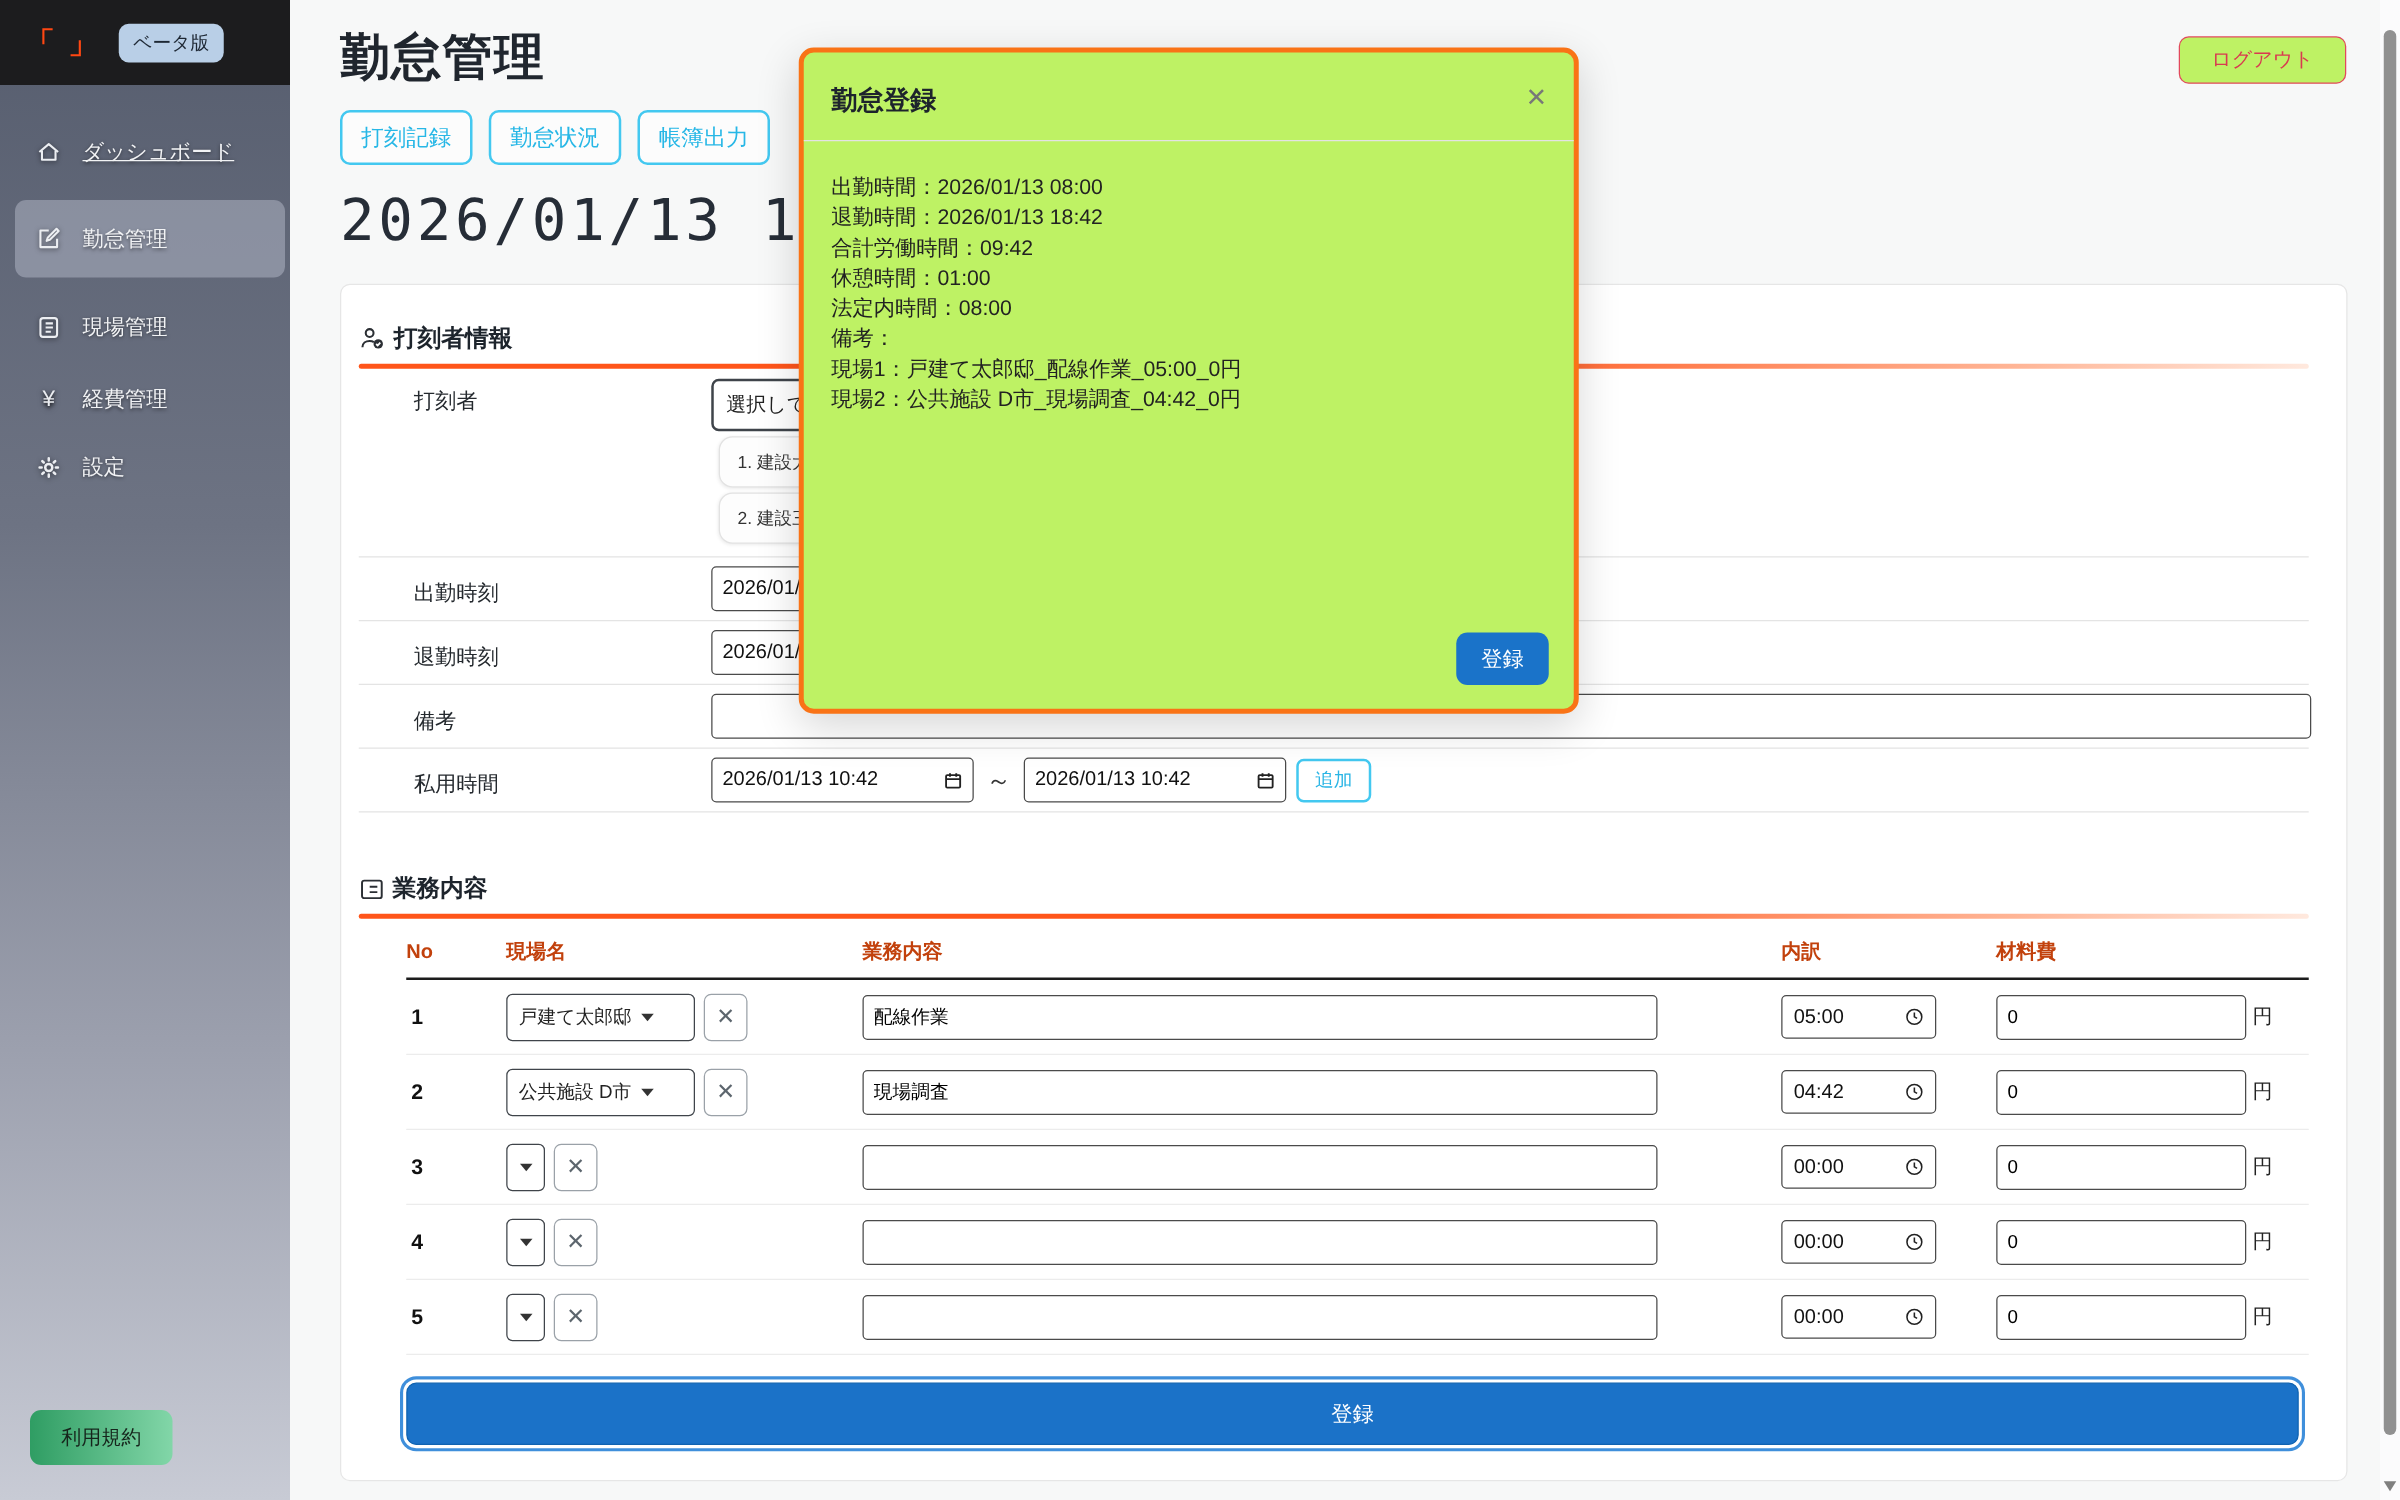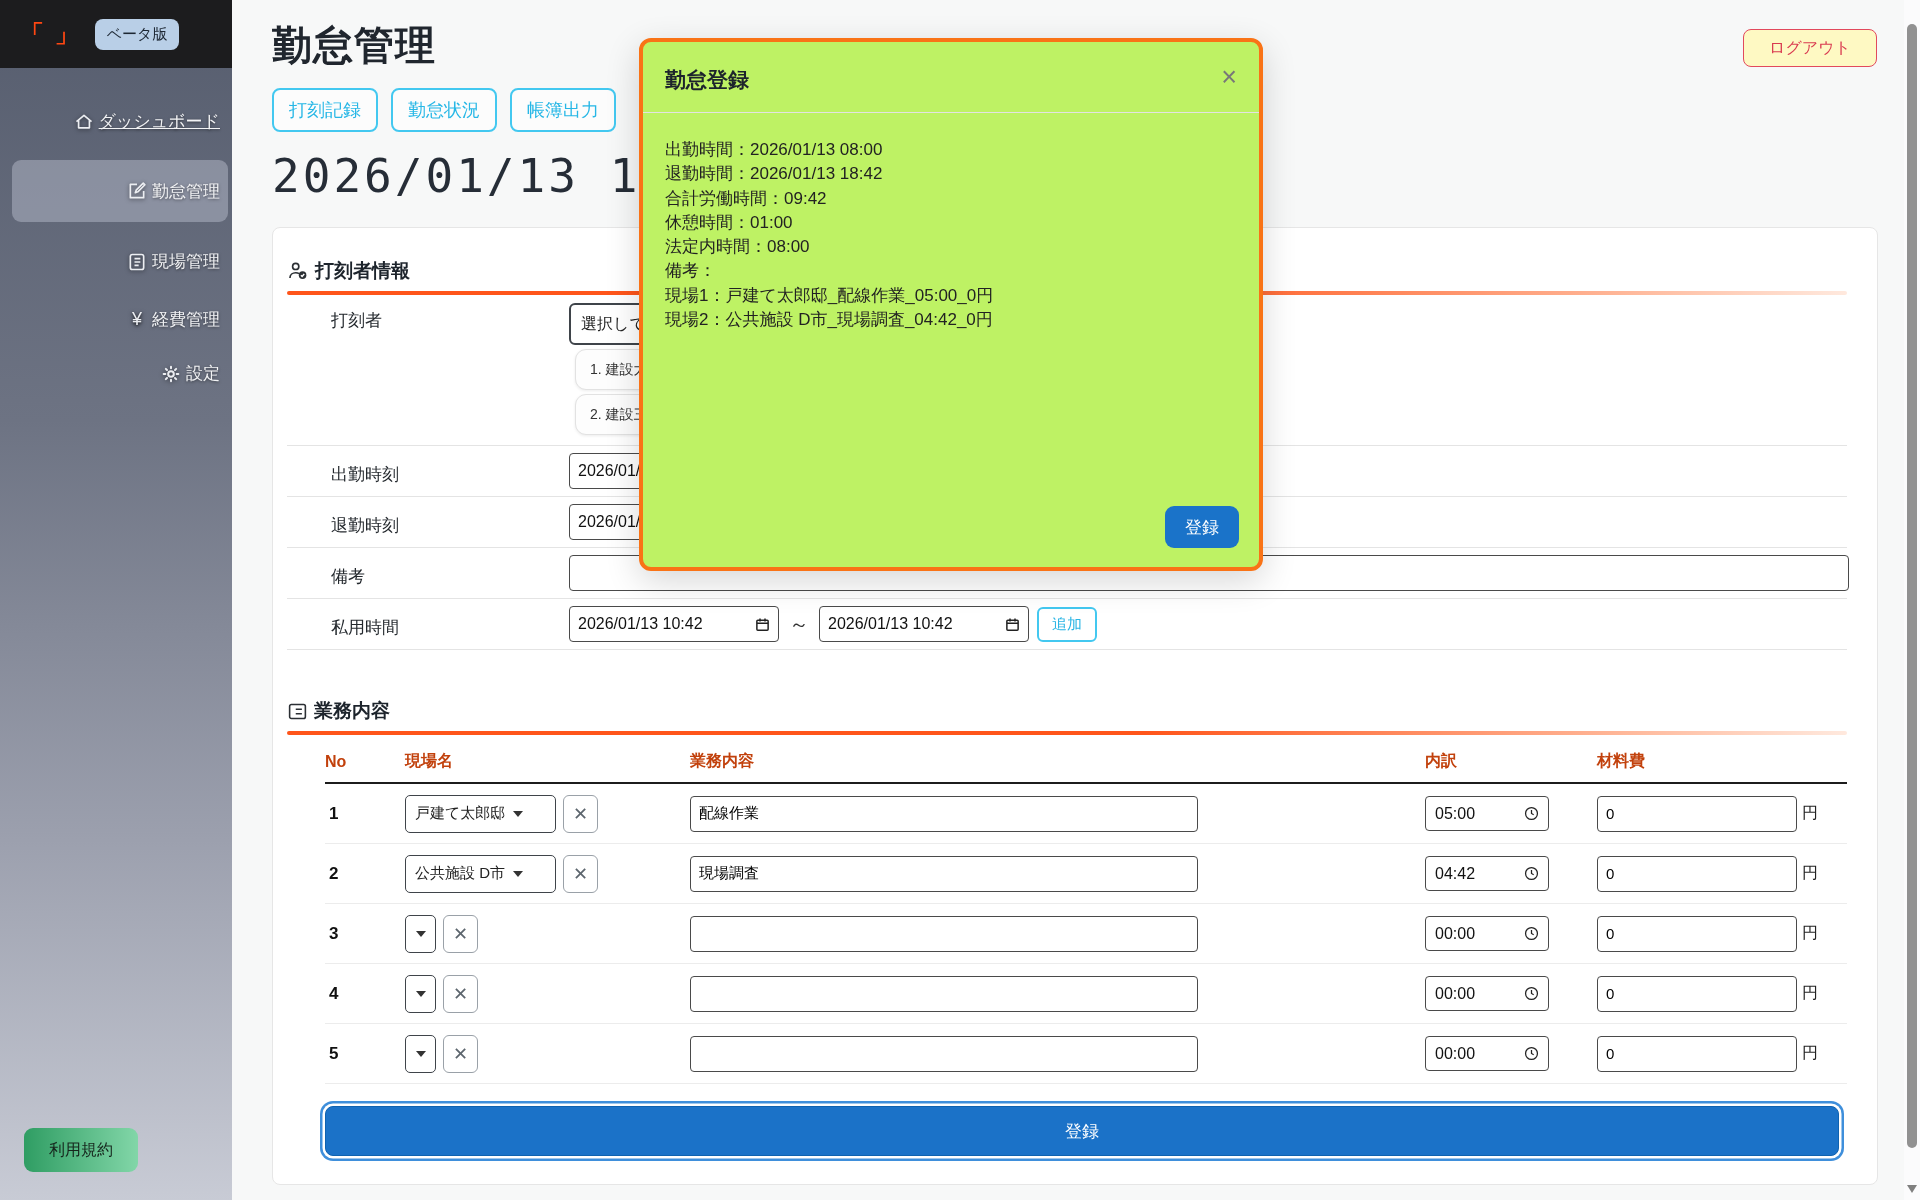--- a/index.html
+++ b/index.html
@@ -5,35 +5,35 @@
   * { margin:0; padding:0; box-sizing:border-box; }
   html,body { width:1920px; height:1200px; overflow:hidden; }
   body { font-family:"Liberation Sans","DejaVu Sans",sans-serif; background:#f5f6f7; color:#222; position:relative; }
 
   
   .sidebar { position:absolute; left:0; top:0; width:232px; height:1200px;
     background:linear-gradient(180deg,#565d6e 0%,#6d7383 35%,#9ca0ae 70%,#c8cbd5 100%); z-index:5; }
   .sb-head { height:68px; background:#1c1c1e; display:flex; align-items:center; padding:0 10px 0 20px; gap:14px; }
   .logo { color:#ff4712; font-size:24px; font-weight:bold; letter-spacing:2px; white-space:pre; }
   .beta { background:#b9cfe7; color:#1d2733; font-size:15px; padding:6px 12px; border-radius:8px; }
-  .sb-item { position:absolute; left:12px; right:4px; display:flex; align-items:center; gap:4px;
+  .sb-item { position:absolute; left:12px; right:4px; display:flex; align-items:center; gap:16px;
     padding:6px 8px 6px 16px; color:#f2f3f5; font-size:17px; text-decoration:none; cursor:pointer;
-    text-shadow:0 1px 3px rgba(0,0,0,.5);justify-content:flex-end; }
+    text-shadow:0 1px 3px rgba(0,0,0,.5); }
   .sb-item .lbl { white-space:nowrap; }
   .sb-item.dash .lbl { text-decoration:underline; }
   .sb-item.active { background:rgba(190,196,210,.45); border-radius:9px; top:160px; height:62px; }
   .sb-icn { width:22px; height:22px; flex:0 0 22px; display:flex; align-items:center; justify-content:center;
     color:#eceef2; font-size:18px; filter:drop-shadow(0 1px 2px rgba(0,0,0,.5)); }
   .terms { position:absolute; left:24px; bottom:28px; width:114px; height:44px; border:none; cursor:pointer;
     background:linear-gradient(90deg,#2f9d63,#82d6a8); border-radius:9px; font-size:16px; color:#16251c;
     font-family:inherit; }
 
   
   .main { position:absolute; left:232px; top:0; right:16px; bottom:0; padding:0 26px 0 40px; background:#f7f8f8; }
-  .logout { position:absolute; top:29px; right:27px; width:134px; height:38px; background:#fef9c3;
+  .logout { position:absolute; top:29px; right:27px; width:134px; height:38px; background:#bef264;
     border:1.5px solid #e2495d; border-radius:8px; color:#d93a50; font-size:16px; cursor:pointer; font-family:inherit; }
   .page-title { margin-top:18px; font-size:40px; font-weight:bold; color:#20262e; letter-spacing:1px; }
   .tabs { display:flex; gap:13px; margin-top:15px; }
   .tab { background:rgba(255,255,255,.6); border:2px solid #43c8f0; color:#27b7e6; border-radius:8px;
     font-size:18px; padding:8px 15px; cursor:pointer; font-family:inherit; }
   .clock { margin-top:17px; font-family:"DejaVu Sans Mono","Liberation Mono",monospace; font-weight:200;
     font-size:46px; color:#262d37; letter-spacing:3px; }
 
   .card { margin-top:24px; margin-bottom:45px; background:#fff; border:1px solid #e6e6e6; border-radius:8px;
     padding:30px 30px 18px 14px; min-height:936px; }
@@ -67,21 +67,21 @@
   .thead, .trow { display:grid; grid-template-columns:80px 285px 1fr 172px 250px; align-items:center; }
   .thead { font-size:16px; font-weight:bold; color:#c2410c; padding-bottom:10px; border-bottom:2.5px solid #1c1c1c; }
   .trow { height:60px; border-bottom:1px solid #ececec; }
   .row-no { font-size:17px; font-weight:bold; color:#111; padding-left:4px; }
   .site-cell { display:flex; align-items:center; gap:7px; }
   .site-select { height:38px; border:1.5px solid #3f444a; border-radius:5px; background:#fff; display:flex;
     align-items:center; justify-content:flex-start; gap:8px; padding:0 9px; font-size:15px; cursor:pointer; width:151px; }
   .site-select.narrow { width:31px; justify-content:center; padding:0; }
   .xbtn { width:35px; height:38px; border:1px solid #9aa1a8; border-radius:6px; background:#fff; color:#5d666e;
     font-size:18px; cursor:pointer; display:flex; align-items:center; justify-content:center; font-family:inherit; }
-  .task-input { width:508px; max-width:96%; height:36px; border:1.5px solid #4a4a4a; border-radius:4px;
+  .task-input { width:636px; max-width:96%; height:36px; border:1.5px solid #4a4a4a; border-radius:4px;
     padding:15px 8px; font-size:15px; font-family:inherit; }
   .time-box { width:124px; height:35px; border:1.5px solid #4a4a4a; border-radius:4px; background:#fff;
     display:flex; align-items:center; justify-content:space-between; padding:0 9px; font-size:16px; color:#111; cursor:text; }
   .cost-cell { display:flex; align-items:center; gap:5px; }
   .cost-input { width:200px; height:36px; border:1.5px solid #4a4a4a; border-radius:4px; padding:0 8px;
     font-size:15px; font-family:inherit; }
   .yen { font-size:16px; color:#222; }
 
   .big-submit { display:block; margin:22px 0 10px 38px; width:calc(100% - 46px); height:50px;
     background:#1b72c8; color:#fff; font-size:17px; border:1px solid #0f62b0; border-radius:8px; cursor:pointer;

